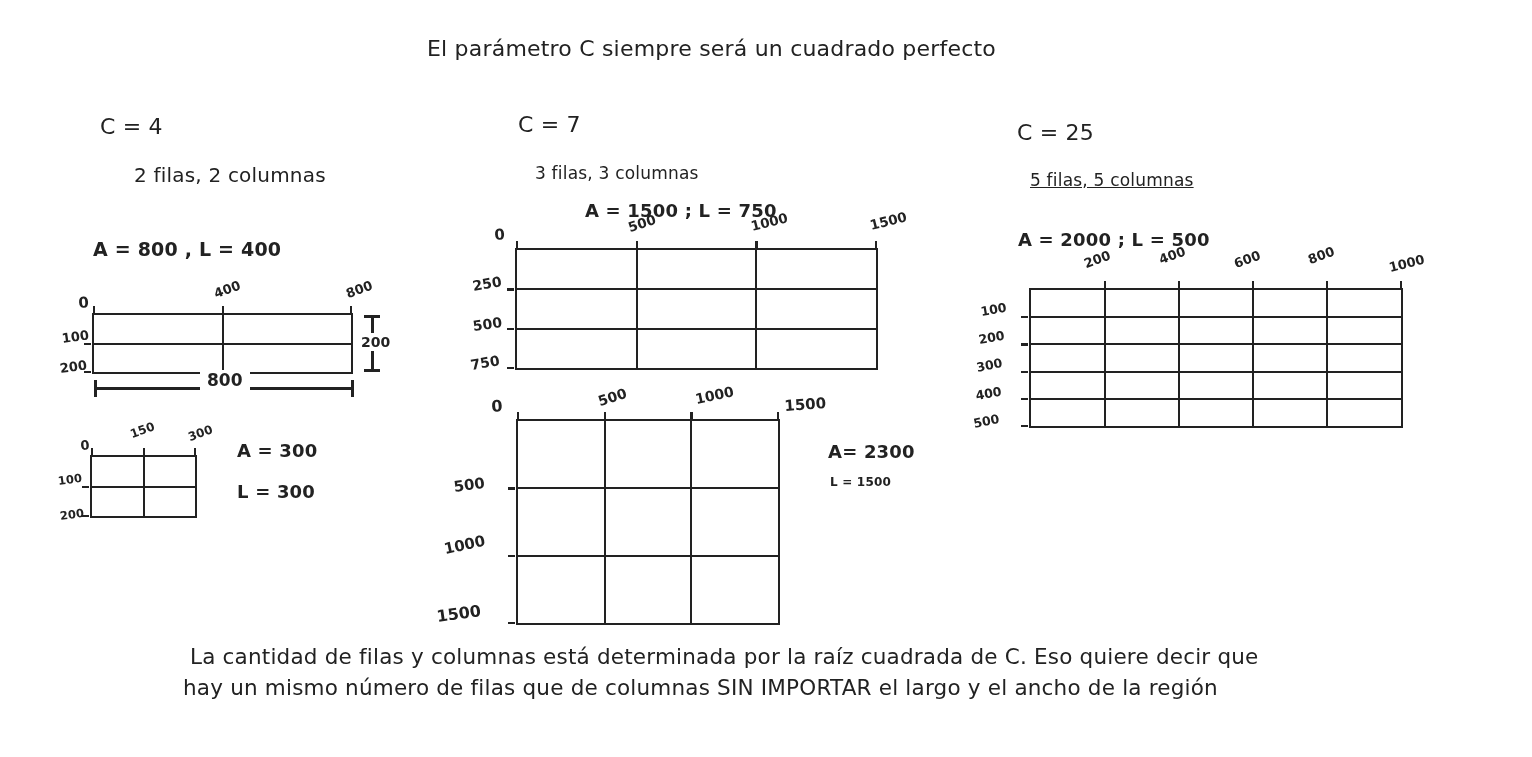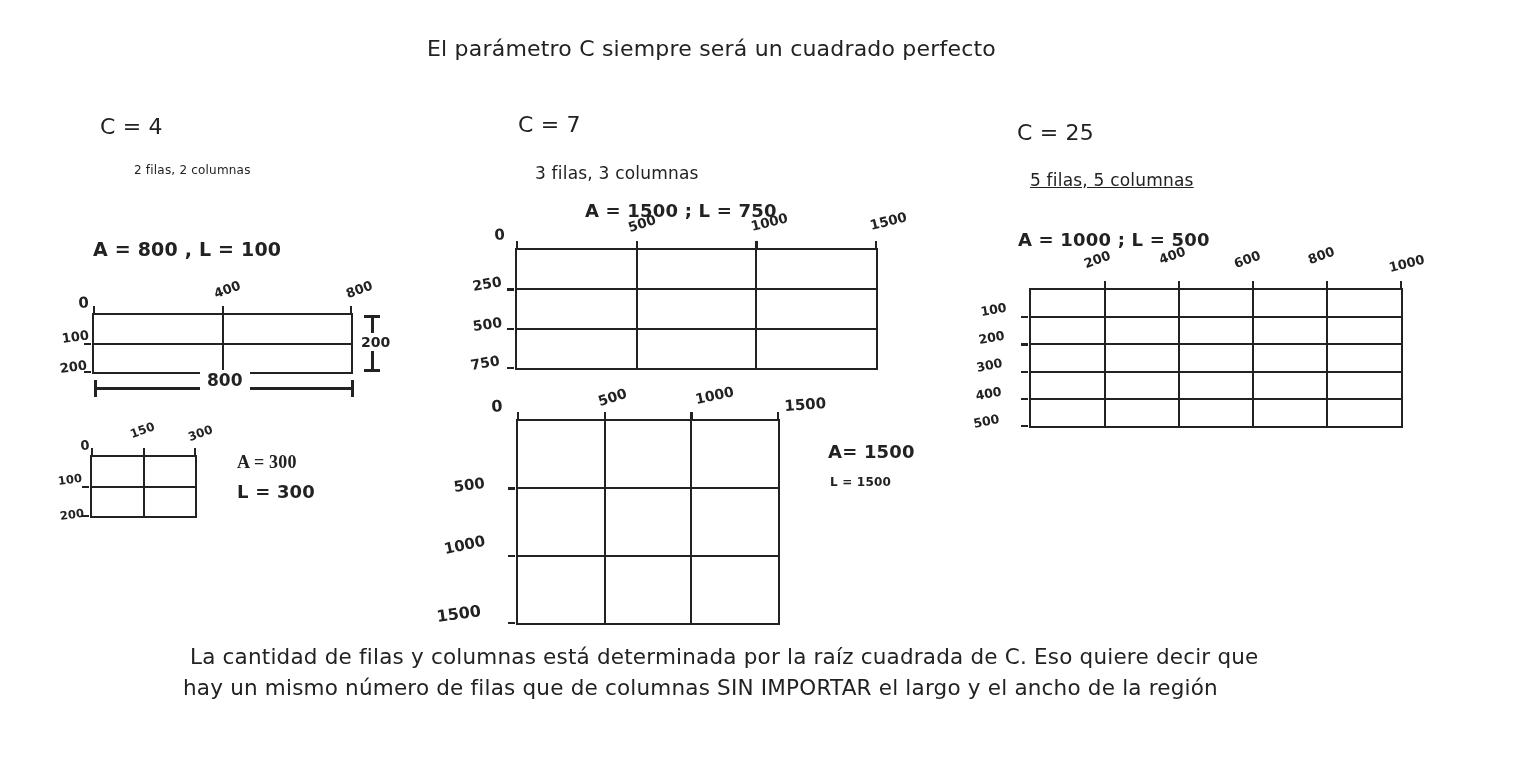--- a/index.html
+++ b/index.html
@@ -41,22 +41,22 @@
   .dim-lbl { background: #ffffff; padding: 0 7px; }
 </style>
 </head>
 <body>
 
 <div class="canvas">
 
   <div class="t hand" style="left:427px; top:36px; font-size:22px;">El parámetro C siempre será un cuadrado perfecto</div>
 
   <div class="t hand" style="left:100px; top:114px; font-size:22px;">C = 4</div>
-  <div class="t hand" style="left:134px; top:163px; font-size:12px;">2 filas, 2 columnas</div>
-  <div class="t hand bold" style="left:93px; top:238px; font-size:19px;">A = 800 ,   L = 100</div>
+  <div class="t hand" style="left:134px; top:163px; font-size:20px;">2 filas, 2 columnas</div>
+  <div class="t hand bold" style="left:93px; top:238px; font-size:19px;">A = 800 ,   L = 400</div>
 
   <div class="grid" style="left:92px; top:313px; width:261px; height:61px;">
       <div class="vline" style="left: calc(50% - 1px);"></div>
       <div class="hline" style="top: calc(50% - 1px);"></div>
       <div class="tick-top" style="left: calc(0% - 1px);"></div>
       <div class="tick-top" style="left: calc(50% - 1px);"></div>
       <div class="tick-top" style="left: calc(100% - 1px);"></div>
       <div class="tick-left" style="top: calc(50% - 1px);"></div>
       <div class="tick-left" style="top: calc(100% - 1px);"></div>
     </div>
@@ -83,21 +83,21 @@
       <div class="tick-top" style="left: calc(50% - 1px);"></div>
       <div class="tick-top" style="left: calc(100% - 1px);"></div>
       <div class="tick-left" style="top: calc(50% - 1px);"></div>
       <div class="tick-left" style="top: calc(100% - 1px);"></div>
     </div>
   <span class="lbl rot4" style="left:81px;  top:438px; font-size:13px;">0</span>
   <span class="lbl rot20" style="left:133px; top:427px; font-size:12px;">150</span>
   <span class="lbl rot20" style="left:191px; top:430px; font-size:12px;">300</span>
   <span class="lbl rot8" style="left:59px;  top:474px; font-size:11.5px;">100</span>
   <span class="lbl rot8" style="left:61px;  top:509px; font-size:11.5px;">200</span>
-  <div class="t hand bold" style="left:237px; top:452px; font-size:18px;font-family:Liberation Serif, serif;">A = 300</div>
+  <div class="t hand bold" style="left:237px; top:440px; font-size:18px;">A = 300</div>
   <div class="t hand bold" style="left:237px; top:481px; font-size:18px;">L = 300</div>
 
   <div class="t hand" style="left:518px; top:112px; font-size:22px;">C = 7</div>
   <div class="t hand" style="left:535px; top:163px; font-size:17px;">3 filas, 3 columnas</div>
   <div class="t hand bold" style="left:585px; top:200px; font-size:18px;">A = 1500 ;  L = 750</div>
 
   <div class="grid" style="left:515px; top:248px; width:363px; height:122px;">
       <div class="vline" style="left: calc(33.3333% - 1px);"></div>
       <div class="vline" style="left: calc(66.6667% - 1px);"></div>
       <div class="hline" style="top: calc(33.3333% - 1px);"></div>
@@ -131,26 +131,26 @@
       <div class="tick-left" style="top: calc(66.6667% - 1px);"></div>
       <div class="tick-left" style="top: calc(100% - 1px);"></div>
     </div>
   <span class="lbl rot4" style="left:492px; top:397px; font-size:16px;">0</span>
   <span class="lbl rot18" style="left:601px; top:393px; font-size:14px;">500</span>
   <span class="lbl rot12" style="left:697px; top:391px; font-size:14px;">1000</span>
   <span class="lbl rot4" style="left:785px; top:397px; font-size:15px;">1500</span>
   <span class="lbl rot8" style="left:455px; top:478px; font-size:15px;">500</span>
   <span class="lbl rot12" style="left:446px; top:540px; font-size:15px;">1000</span>
   <span class="lbl rot8" style="left:438px; top:607px; font-size:16px;">1500</span>
-  <div class="t hand bold" style="left:828px; top:441px; font-size:18px;">A= 1500</div>
+  <div class="t hand bold" style="left:828px; top:441px; font-size:18px;">A= 2300</div>
   <div class="t hand bold" style="left:830px; top:475px; font-size:12px;">L = 1500</div>
 
   <div class="t hand" style="left:1017px; top:120px; font-size:22px;">C = 25</div>
   <div class="t hand" style="left:1030px; top:170px; font-size:17px;text-decoration:underline;">5 filas, 5 columnas</div>
-  <div class="t hand bold" style="left:1018px; top:229px; font-size:18px;">A = 1000 ;  L = 500</div>
+  <div class="t hand bold" style="left:1018px; top:229px; font-size:18px;">A = 2000 ;  L = 500</div>
 
   <div class="grid" style="left:1029px; top:288px; width:374px; height:140px; border-width:2px;">
       <div class="vline" style="left: calc(20% - 1px);"></div>
       <div class="vline" style="left: calc(40% - 1px);"></div>
       <div class="vline" style="left: calc(60% - 1px);"></div>
       <div class="vline" style="left: calc(80% - 1px);"></div>
       <div class="hline" style="top: calc(20% - 1px);"></div>
       <div class="hline" style="top: calc(40% - 1px);"></div>
       <div class="hline" style="top: calc(60% - 1px);"></div>
       <div class="hline" style="top: calc(80% - 1px);"></div>

